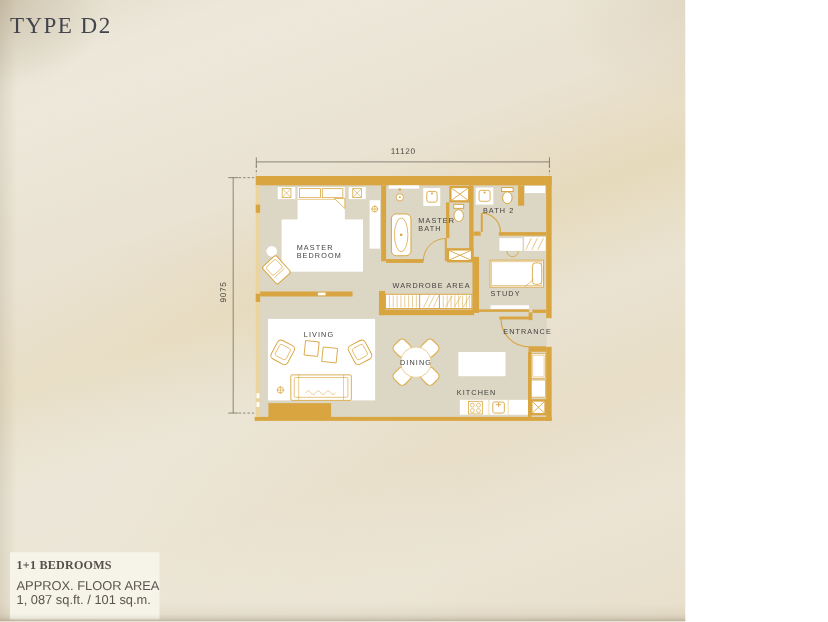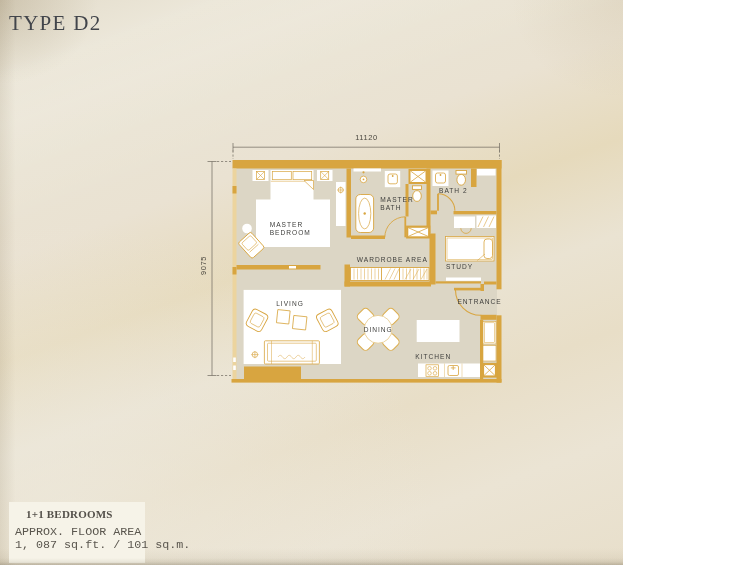--- a/index.html
+++ b/index.html
@@ -466,18 +466,18 @@
       <circle cx="739" cy="547.5" r="8.8" stroke="#d4c49c" stroke-width="1"></circle>
       <path d="M739,539.2 L739,556.8" stroke="#b39344" stroke-width="0.8"></path>
       <path d="M738.8,538.6 L730.3,547.2 M738.8,538.6 L747.3,547.2" stroke="#b39344" stroke-width="1.6"></path>
       <path d="M729.5,547.3 L748.5,547.3" stroke="#b39344" stroke-width="2"></path>
       <text x="740.5" y="536.2" font-family="Liberation Sans, sans-serif" font-size="5.2" fill="#b39344" stroke="none">✕</text>
     </g>
   </svg>
 
   <div style="position:absolute;left:8.5px;top:501.5px;width:136px;height:61px;background:#f6f3e8;"></div>
 
-  <div style="position:absolute;left:15px;top:508px;font-family:'Liberation Serif',serif;font-weight:bold;font-size:11px;color:#54504a;letter-spacing:0.2px;margin-left:11px;">1+1 BEDROOMS</div>
-
-  <div style="position:absolute;left:15px;top:525.5px;font-family:Liberation Mono, monospace;font-size:11.7px;color:#5a564e;line-height:13.5px;">APPROX. FLOOR AREA<br>1, 087 sq.ft. / 101 sq.m.</div>
+  <div style="position:absolute;left:15px;top:508px;font-family:'Liberation Serif',serif;font-weight:bold;font-size:11px;color:#54504a;letter-spacing:0.2px;">1+1 BEDROOMS</div>
+
+  <div style="position:absolute;left:15px;top:525.5px;font-family:Liberation Sans, sans-serif;font-size:11.7px;color:#5a564e;line-height:13.5px;">APPROX. FLOOR AREA<br>1, 087 sq.ft. / 101 sq.m.</div>
 
   <div style="position:absolute;left:0;top:558px;width:753px;height:7px;background:linear-gradient(180deg, rgba(140,130,105,0) 0%, rgba(140,130,105,0.12) 55%, rgba(110,100,80,0.30) 100%);"></div>
 </div>
 
 </body></html>

